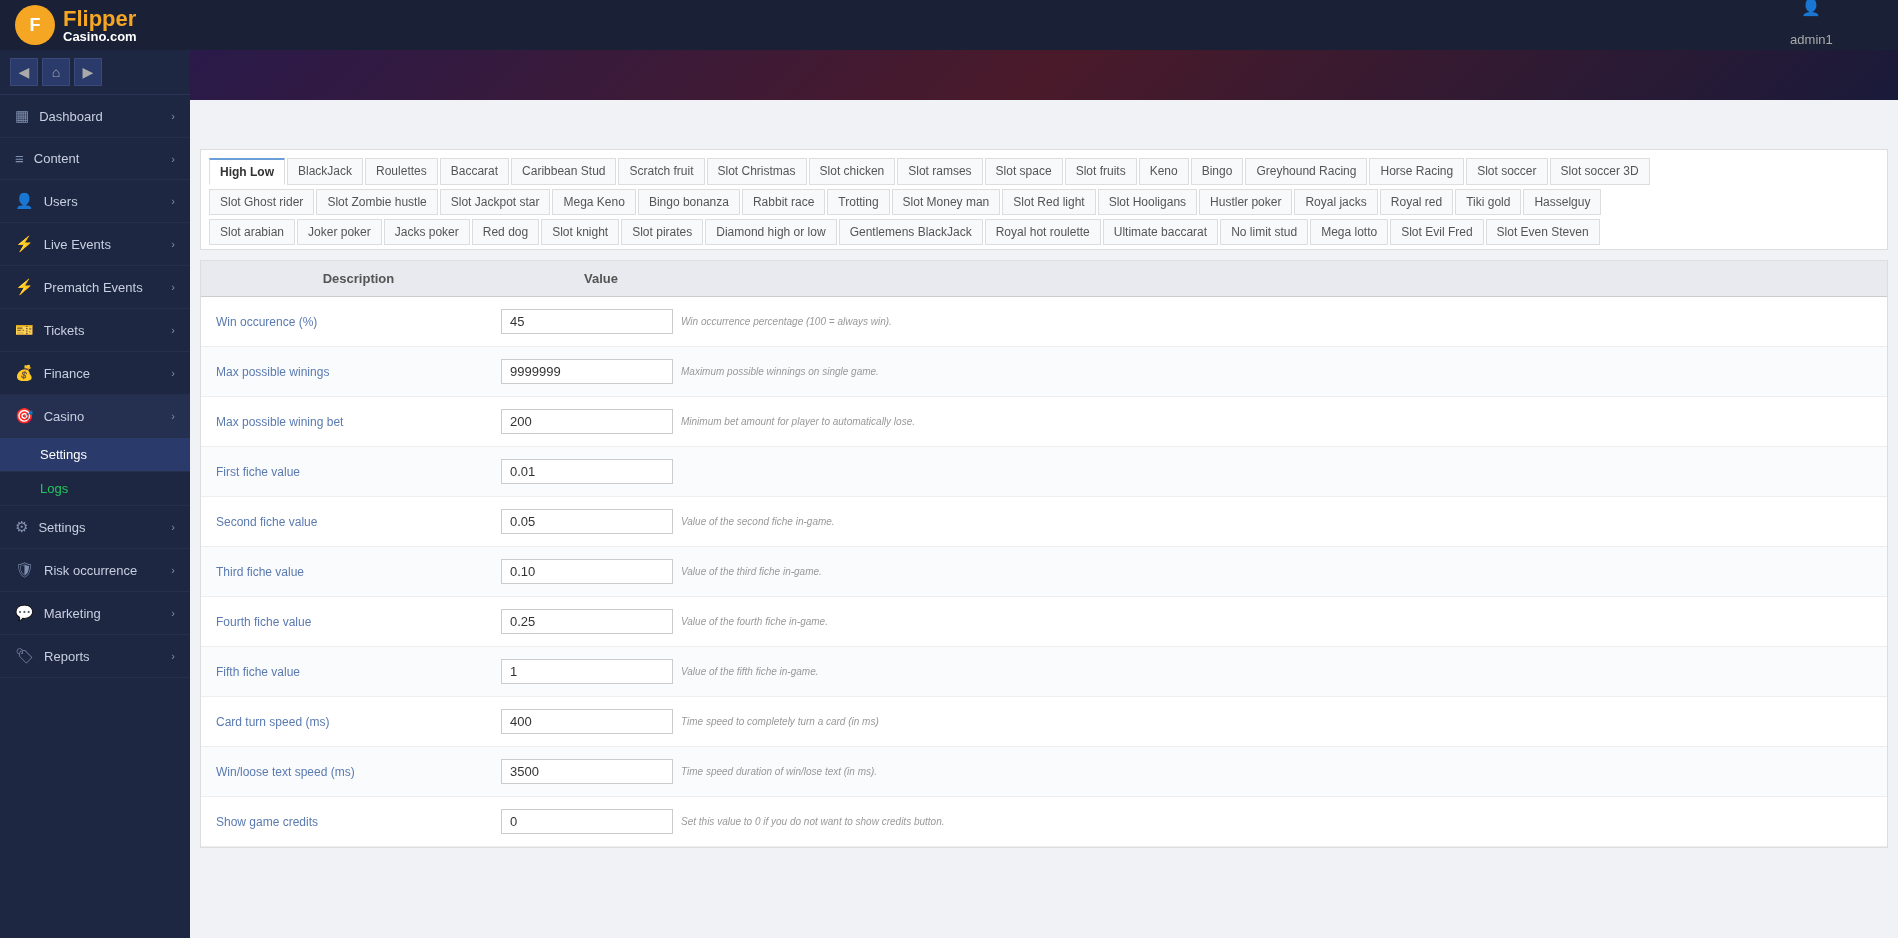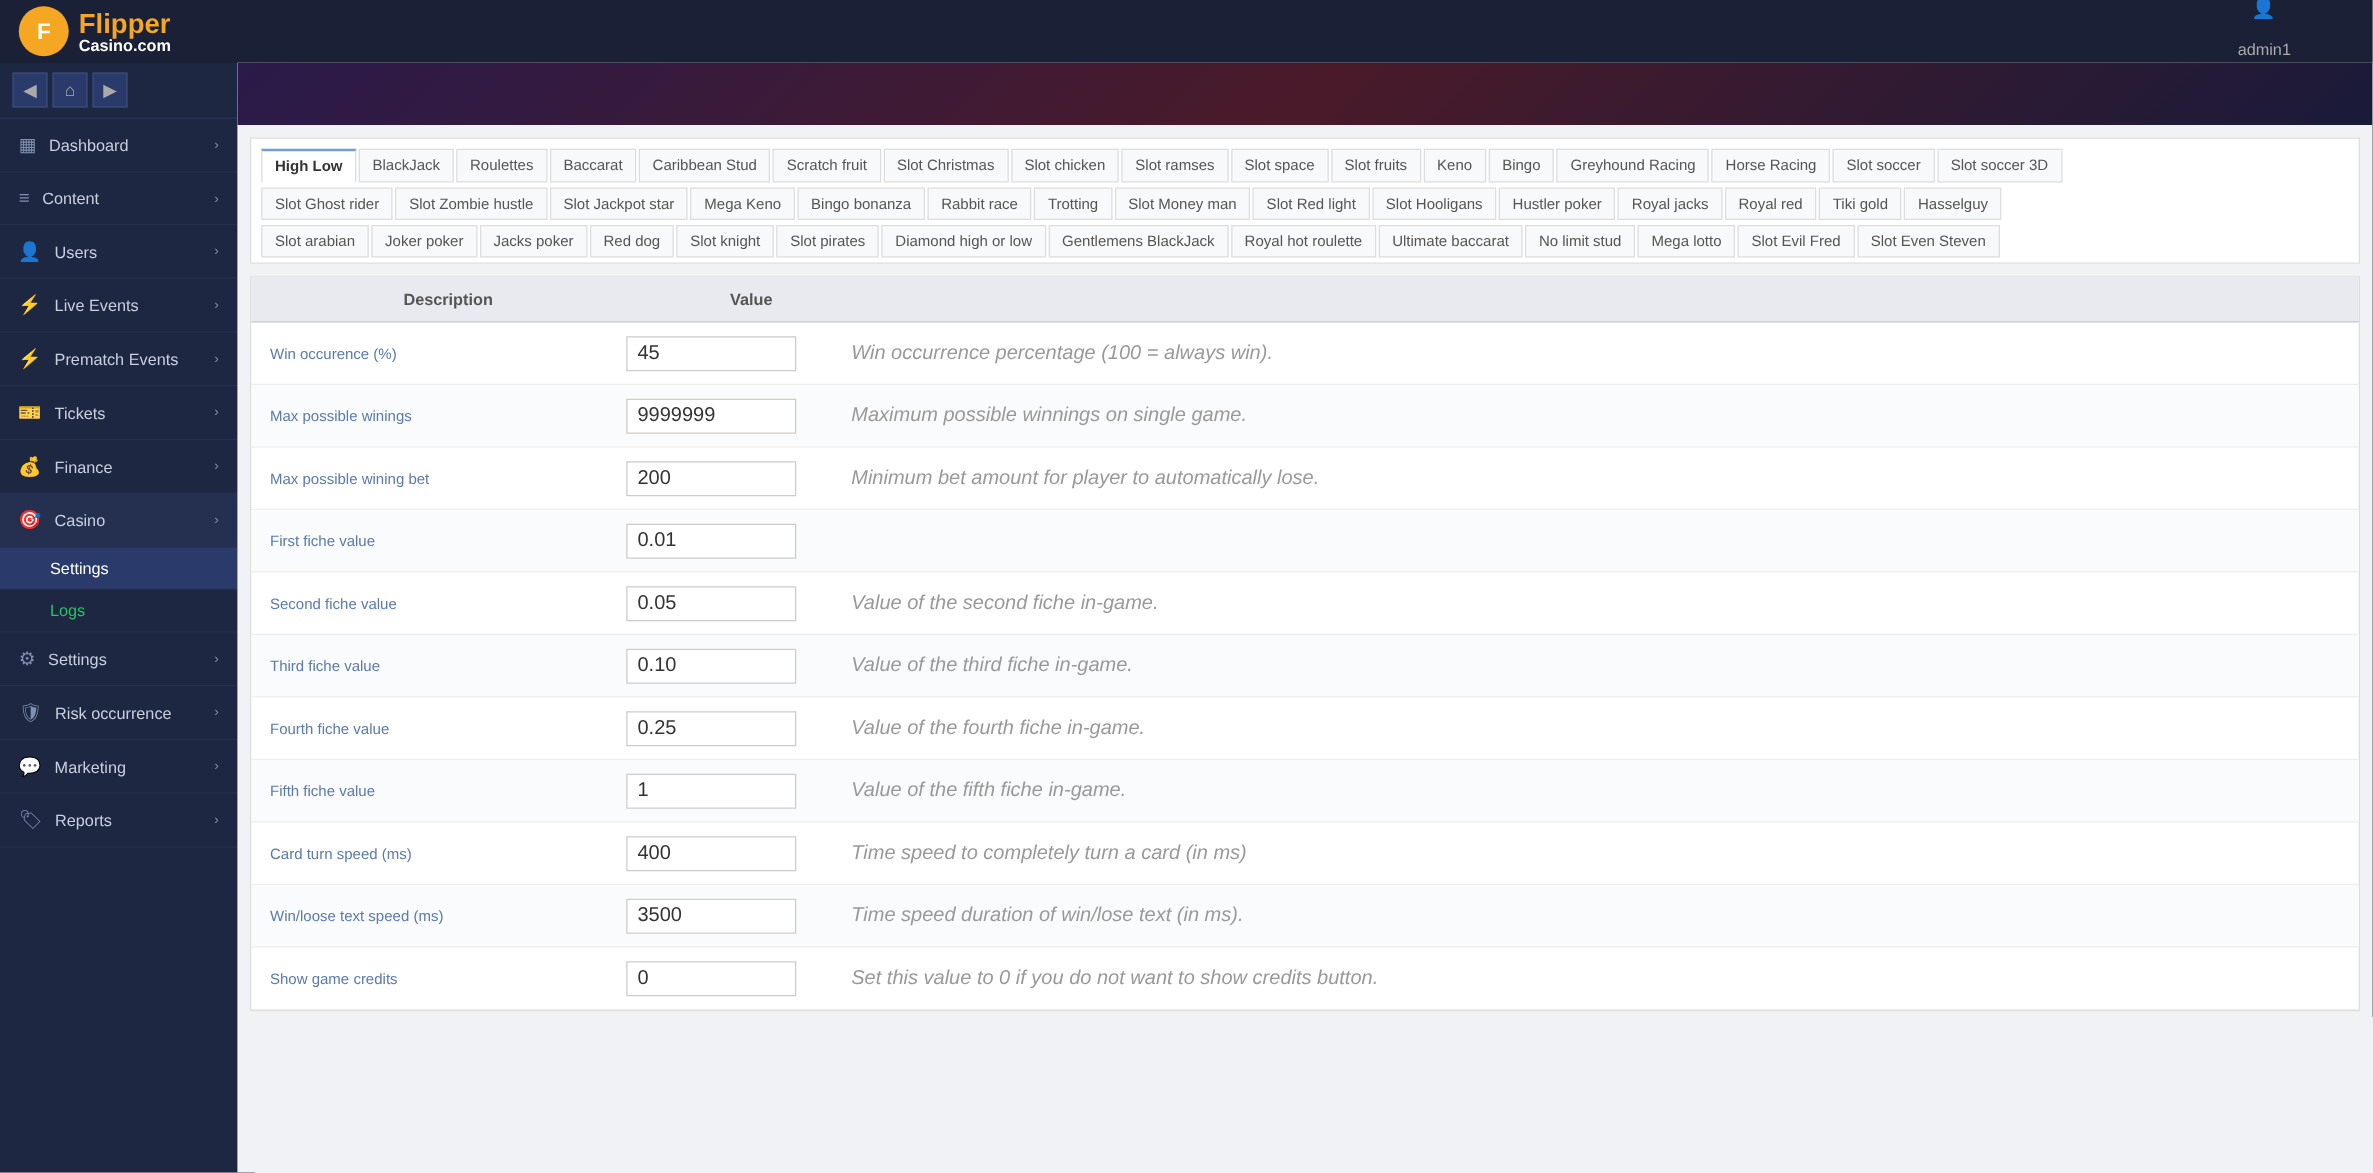--- a/index.html
+++ b/index.html
@@ -128,20 +128,21 @@
       background: linear-gradient(135deg, #2a1a4a 0%, #4a1a2a 50%, #1a1a3a 100%);
       flex-shrink: 0;
     }
 
     
     .page-content {
       flex: 1;
       overflow-y: auto;
       padding: 10px;
       background: #f0f2f5;
+      margin-top: 39px;
     }
 
     
     .tabs-container {
       background: #fff;
       border: 1px solid #ddd;
       padding: 8px 8px 0 8px;
       margin-bottom: 10px;
     }
     .tab-row {
@@ -195,28 +196,28 @@
     .settings-row:nth-child(even) { background: #fafbfc; }
     .settings-row .col-desc {
       flex: 0 0 285px;
       color: #5a7ab0;
       font-size: 12px;
     }
     .settings-row .col-val { flex: 0 0 180px; }
     .settings-row .col-hint {
       flex: 1;
       color: #999;
-      font-size: 16px;
+      font-size: 10px;
       font-style: italic;
     }
     .settings-row input[type="text"] {
-      width: 136px;
+      width: 172px;
       padding: 4px 8px;
       border: 1px solid #ccc;
-      font-size: 16px;
+      font-size: 13px;
       color: #333;
       background: #fff;
     }
   </style>
 </head>
 <body>
 
 <div class="topbar">
   <div class="logo">
     <div class="logo-icon">F</div>

